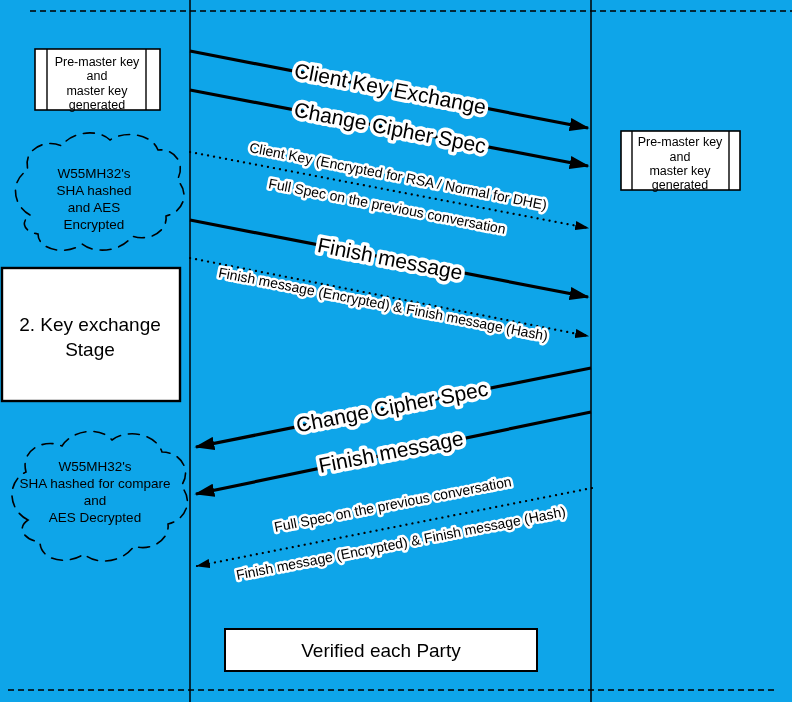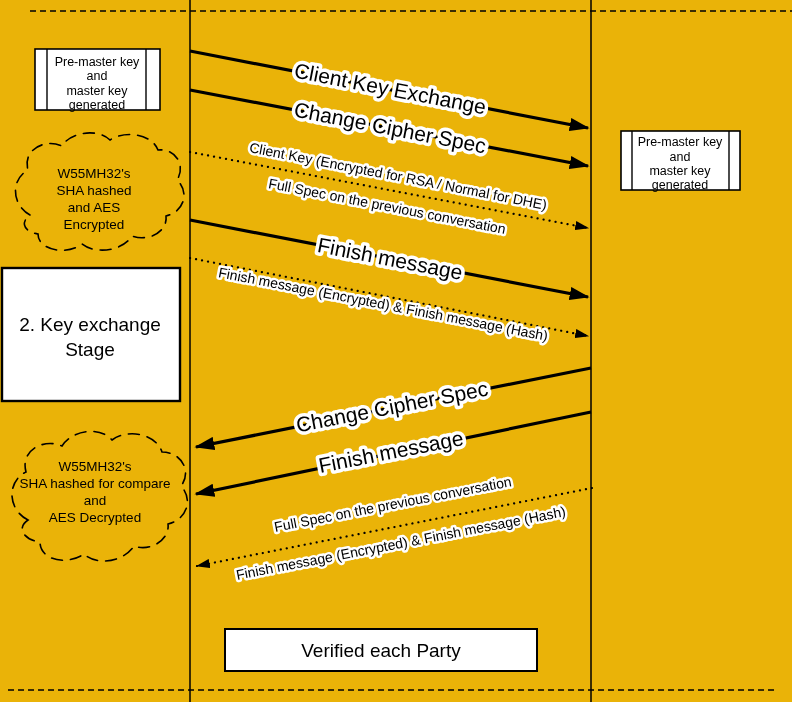--- a/index.html
+++ b/index.html
@@ -1,19 +1,19 @@
 <!DOCTYPE html>
 <html><head>
 <meta charset="utf-8">
 <style>
   html,body{margin:0;padding:0;background:#ffffff;}
   .canvas{
     position:relative;
     width:792px;height:702px;
-    background:#eab308;
+    background:#0ea5e9;
     font-family:"Liberation Sans", sans-serif;
     overflow:hidden;
   }
   svg{display:block;}
   .solid-arrow{stroke:#000;stroke-width:3.2;fill:none;}
   .dotted-arrow{stroke:#000;stroke-width:2.2;fill:none;stroke-dasharray:0.1 6;stroke-linecap:round;}
   .lifeline{stroke:#000;stroke-width:1.5;}
   .boundary{stroke:#000;stroke-width:1.4;stroke-dasharray:6 4;}
   .note-box{fill:#fff;stroke:#000;stroke-width:1.6;}
   .note-inner{stroke:#000;stroke-width:1.4;}

